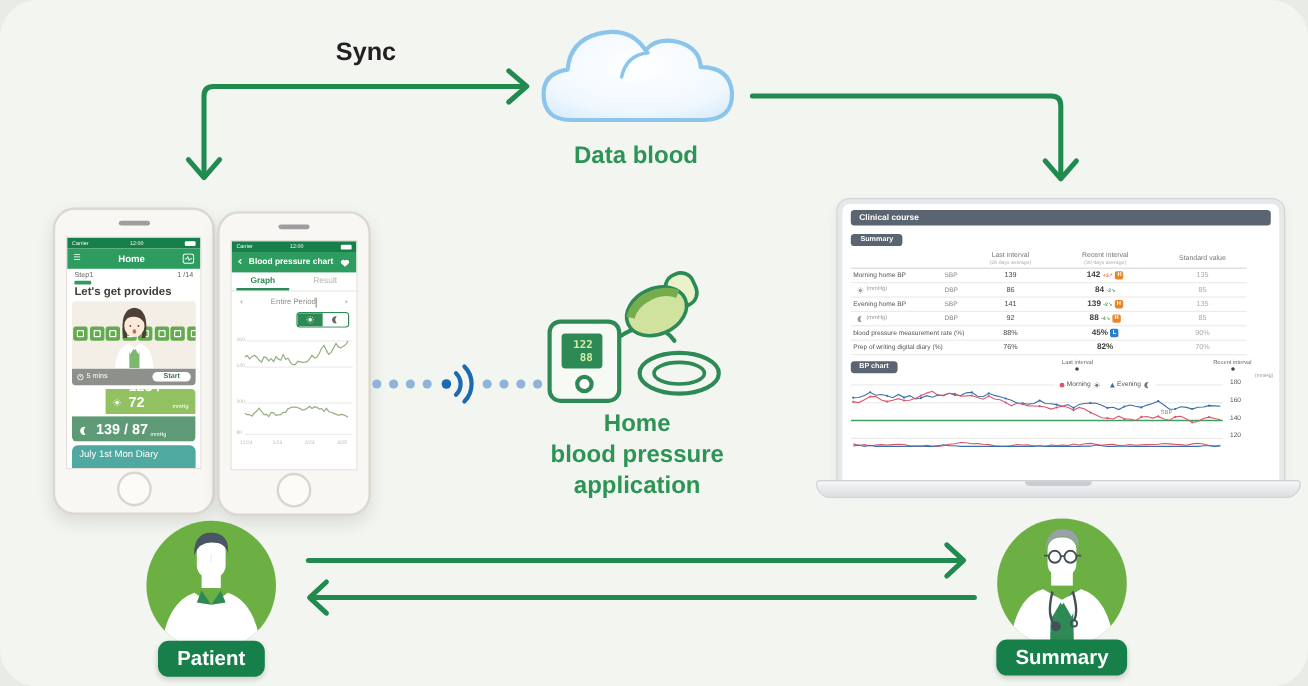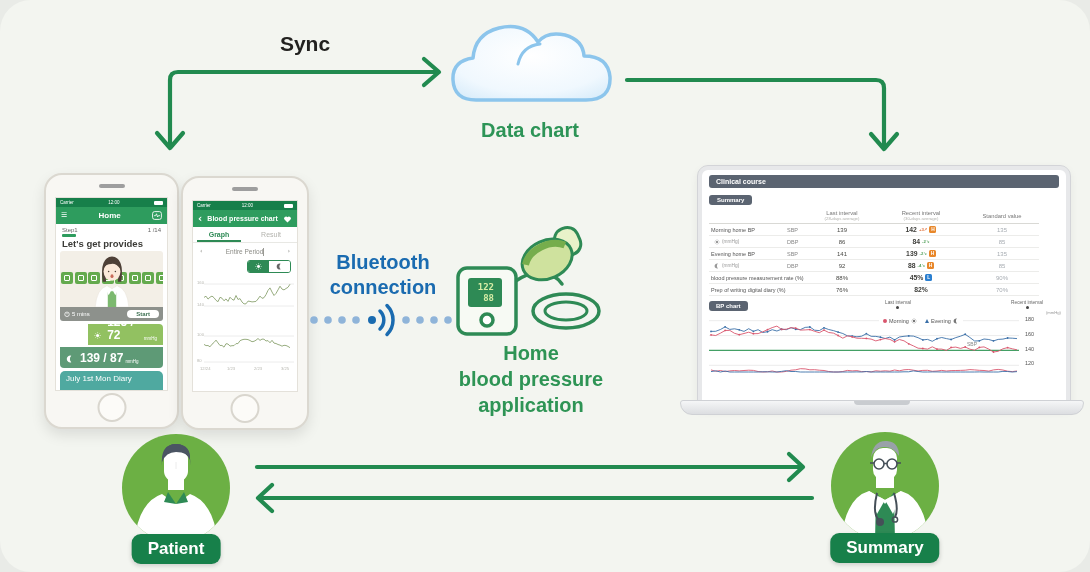--- a/index.html
+++ b/index.html
@@ -157,21 +157,21 @@
     <defs>
       <radialGradient id="cg" cx="50%" cy="40%" r="72%">
         <stop offset="0" stop-color="#ffffff"></stop>
           <stop offset=".7" stop-color="#f0f8fe"></stop>
           <stop offset="1" stop-color="#d8ecfa"></stop>
       </radialGradient>
     </defs>
     <path d="M34 96 Q12 96 11 76 Q10 57 31 54 Q33 30 57 24 Q83 18 96 38 Q105 27 123 31 Q141 36 142 52 Q166 52 168 73 Q169 96 144 96 Z" fill="url(#cg)" stroke="#8cc5ec" stroke-width="3.5" stroke-linejoin="round"></path>
     <path d="M98 40 Q80 42 76 60" fill="none" stroke="#8cc5ec" stroke-width="3" stroke-linecap="round"></path>
   </svg>
-  <div class="abs dataserver-label">Data chart</div>
+  <div class="abs dataserver-label">Data blood</div>
 
   <div class="phone" style="left:44px;top:173px;width:131px;height:252px">
     <div class="speaker"></div>
     <div class="screen">
       <div class="statusbar">
         <span>Carrier</span>
         <span>12:00</span>
         <span class="batt"></span>
       </div>
       <div class="p-header">
@@ -322,24 +322,20 @@
         <span class="ytick" style="top:82px">80</span>
         <span class="xtick" style="left:4px">12/24</span>
         <span class="xtick" style="left:31px">1/23</span>
         <span class="xtick" style="left:58px">2/23</span>
         <span class="xtick" style="left:85px">3/25</span>
       </div>
     </div>
     <div class="home-btn"></div>
   </div>
 
-  <div class="abs bt-label">
-    <div>Bluetooth</div>
-    <div>connection</div>
-  </div>
   <svg class="abs" style="left:306px;top:302px" width="152" height="36" viewBox="0 0 152 36">
     <g fill="#8fb4d9">
       <circle cx="8" cy="18" r="3.8"></circle>
         <circle cx="22" cy="18" r="3.8"></circle>
         <circle cx="36" cy="18" r="3.8"></circle>
         <circle cx="50" cy="18" r="3.8"></circle>
       <circle cx="100" cy="18" r="3.8"></circle>
         <circle cx="114" cy="18" r="3.8"></circle>
         <circle cx="128" cy="18" r="3.8"></circle>
         <circle cx="142" cy="18" r="3.8"></circle>

